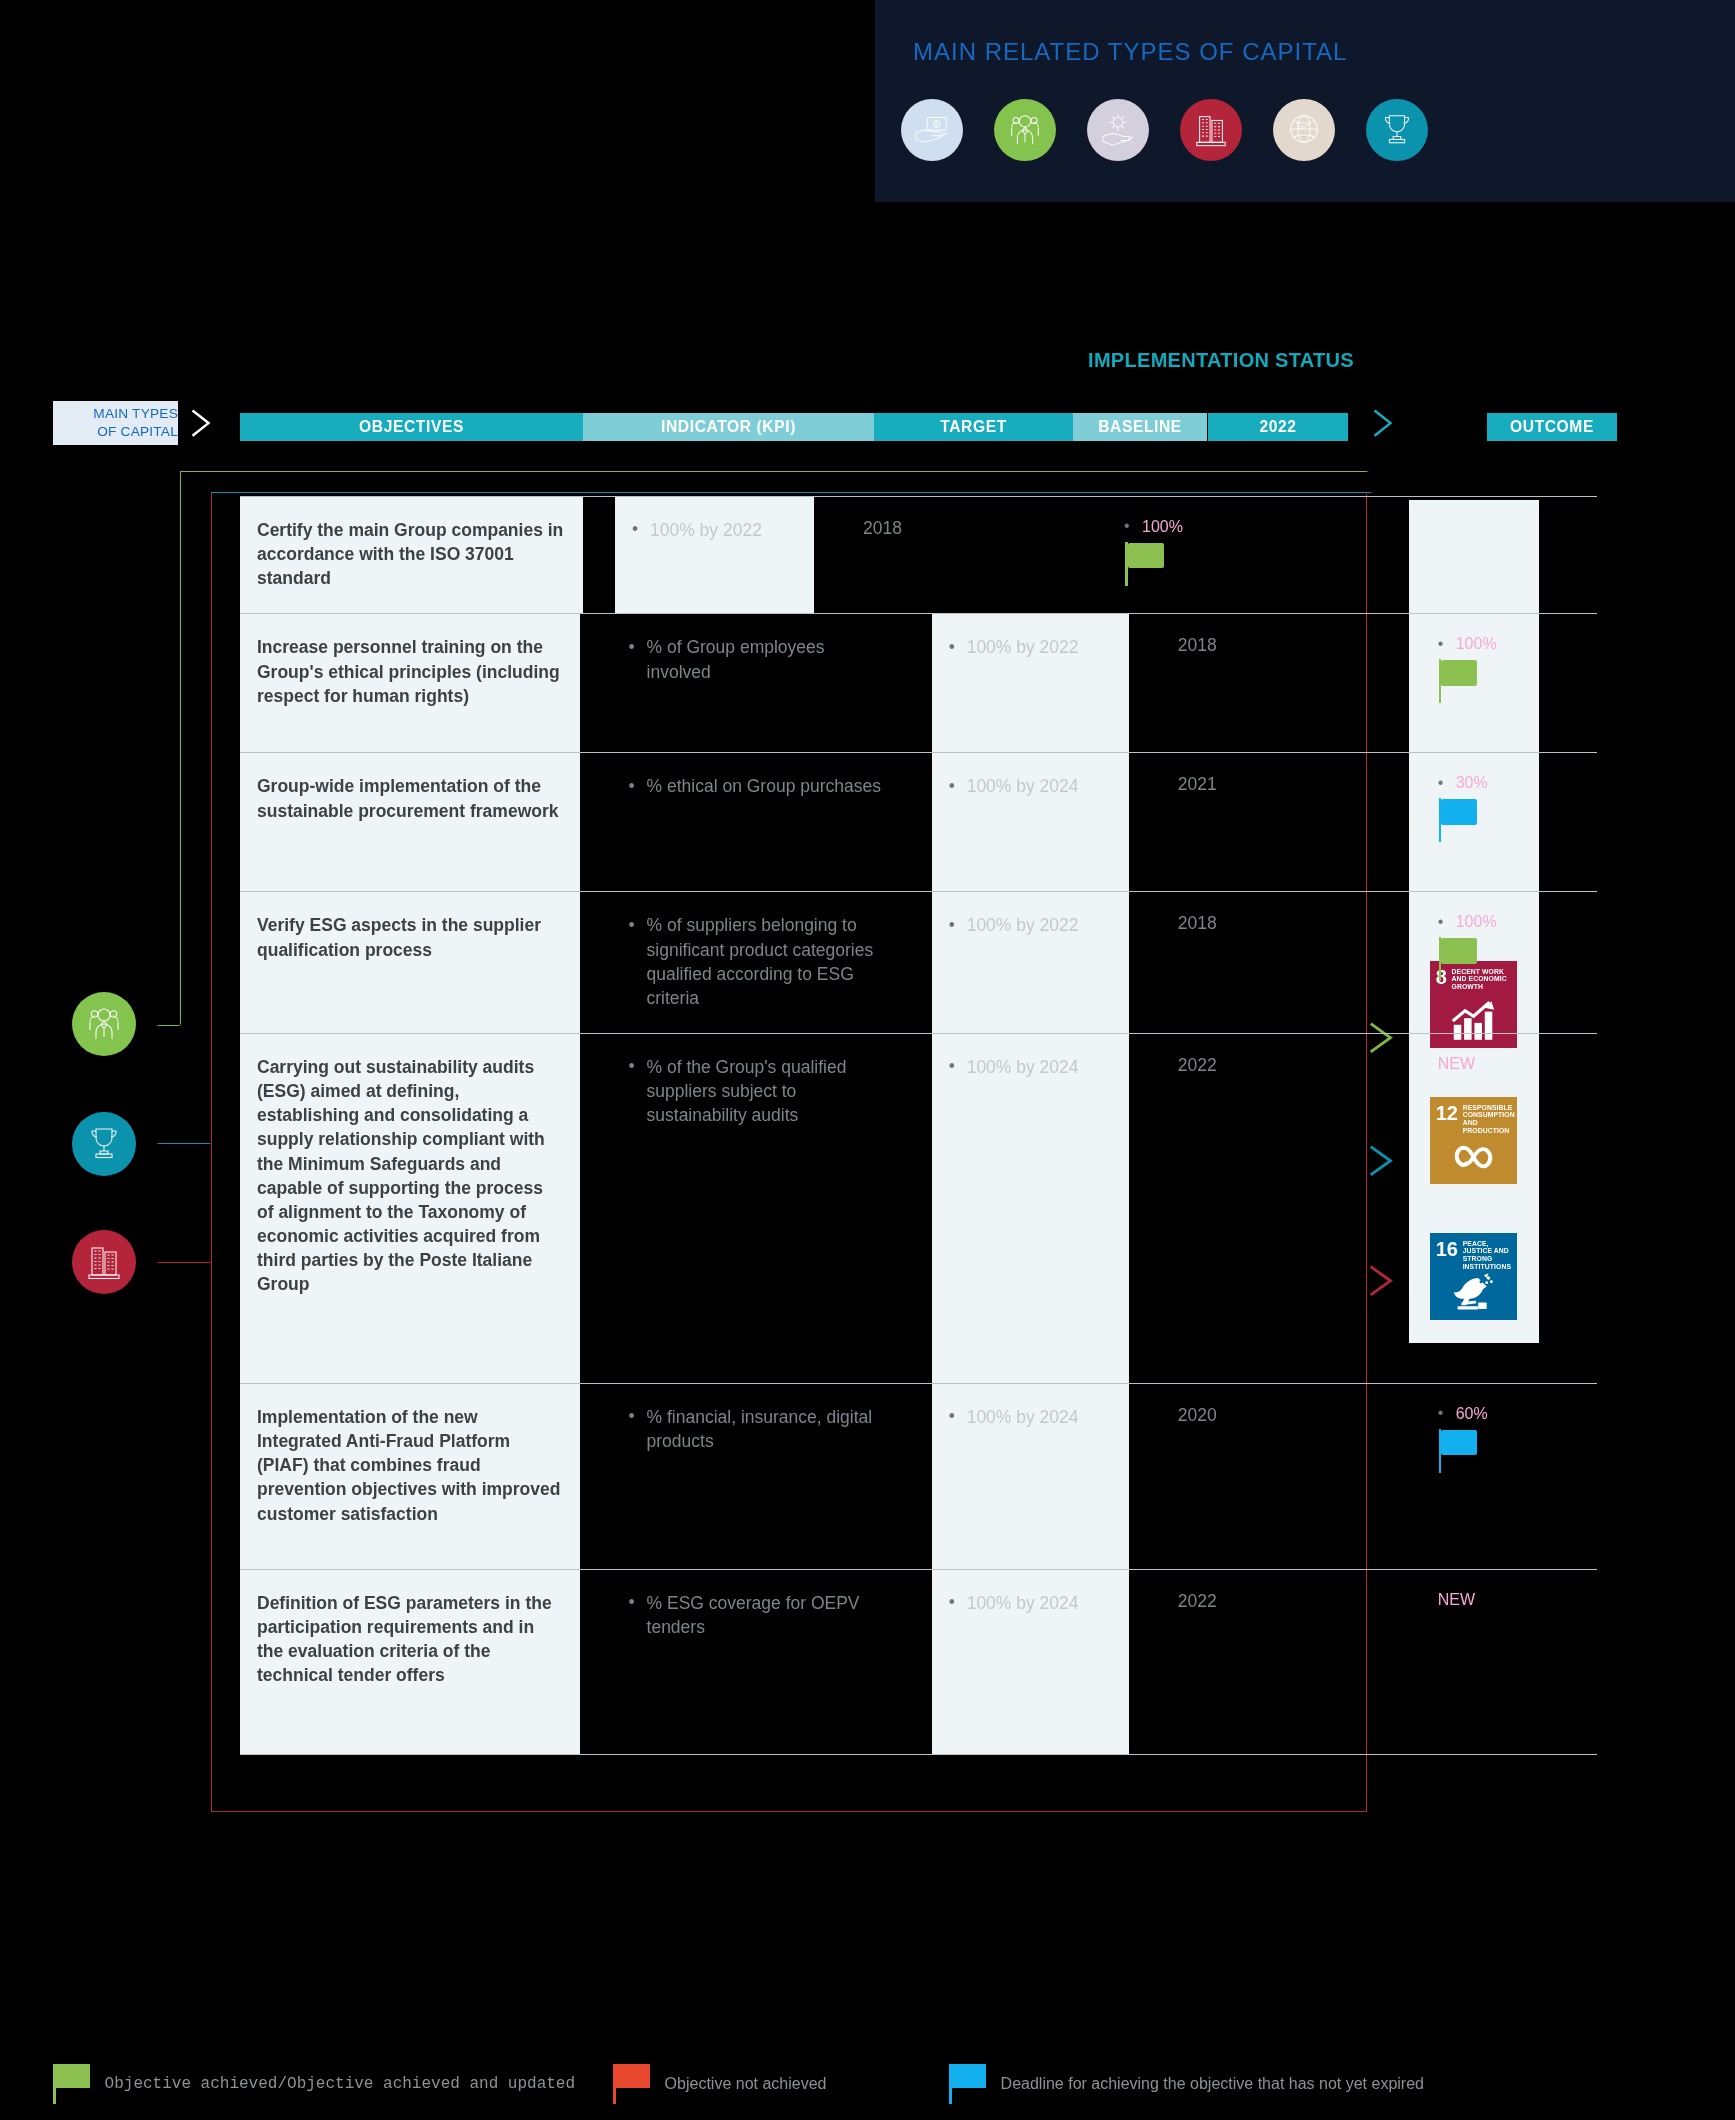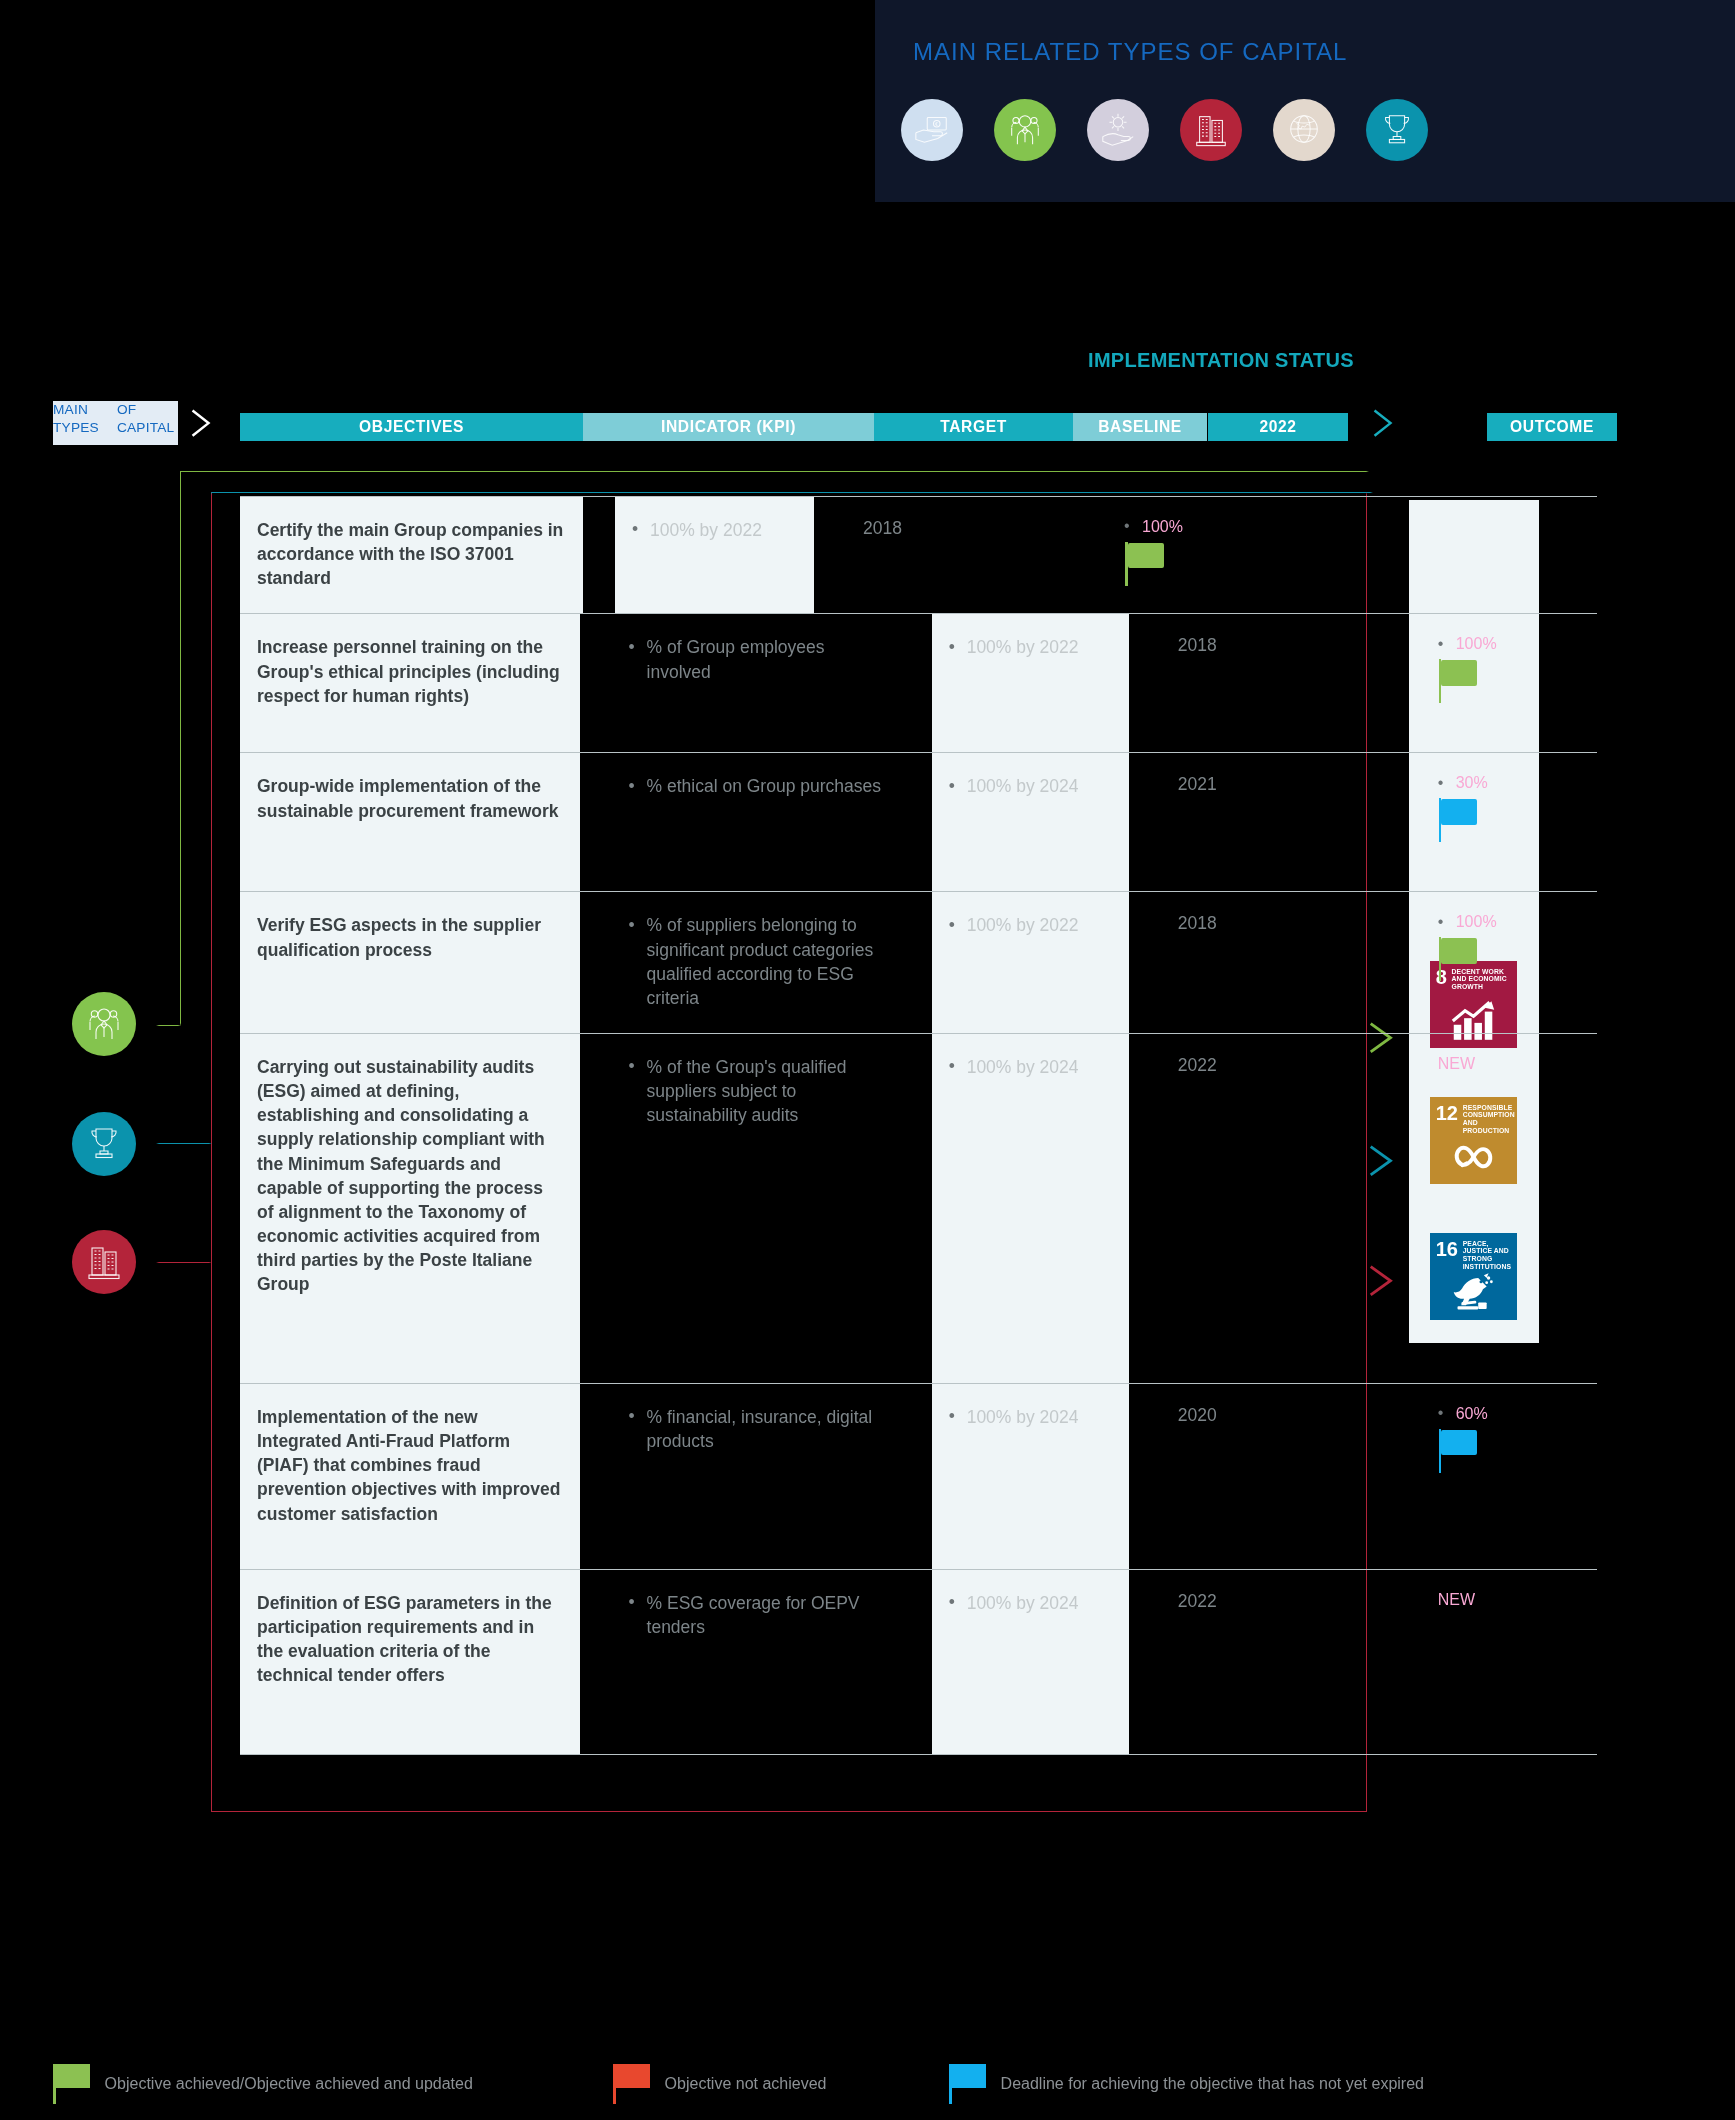--- a/index.html
+++ b/index.html
@@ -34,21 +34,21 @@
   
   #impl-status-label {
     position: absolute; left: 1079px; top: 348px; width: 284px;
     text-align: center; color: #13a8bc; font-size: 20px; font-weight: 700;
     line-height: 1.25; letter-spacing: 0.3px;
   }
   #header-row { position: absolute; left: 0; top: 401px; height: 44px; width: 1736px; }
   #main-types-box {
     position: absolute; left: 53px; top: 0; width: 125px; height: 44px;
     background: #e3ecf5; color: #1569c0; font-size: 13.7px; line-height: 1.35;
-    display: flex; flex-direction: row; align-items: flex-start; justify-content: center;
+    display: flex; flex-direction: column; align-items: flex-end; justify-content: center;
     letter-spacing: 0.2px;
   }
   .chev { position: absolute; top: 0; height: 44px; width: 32px; }
   .hdr-cell {
     position: absolute; top: 0; height: 28px;
     display: flex; align-items: center; justify-content: center;
     color: #fff; font-weight: 700; font-size: 15.6px; letter-spacing: 0.6px; margin-top: 12px;
   }
   .hdr-dark  { background: #17adbe; }
   .hdr-light { background: #7ecdd7; }
@@ -471,21 +471,21 @@
       <div class="cell c-base">
         <div class="base-text">2022</div>
       </div>
       <div class="cell c-2022">
         <div class="y22-val " style="padding-left:0">NEW</div>
       </div>
     </div>
   </div>
 
 <div id="legend">
-    <div class="lg-item" style="left: 53px; top: 5.7px;">
+    <div class="lg-item" style="left: 53px; top: 5.7px; font-family: Liberation Mono, monospace;">
       <div class="lg-flag">
         <div class="pole" style="background:#8cc152"></div>
         <div class="cloth" style="background:#8cc152"></div>
       </div>
       <div class="lg-label">Objective achieved/Objective achieved and updated</div>
     </div>
     <div class="lg-item" style="left: 613px; top: 5.7px;">
       <div class="lg-flag">
         <div class="pole" style="background:#e8482e"></div>
         <div class="cloth" style="background:#e8482e"></div>

